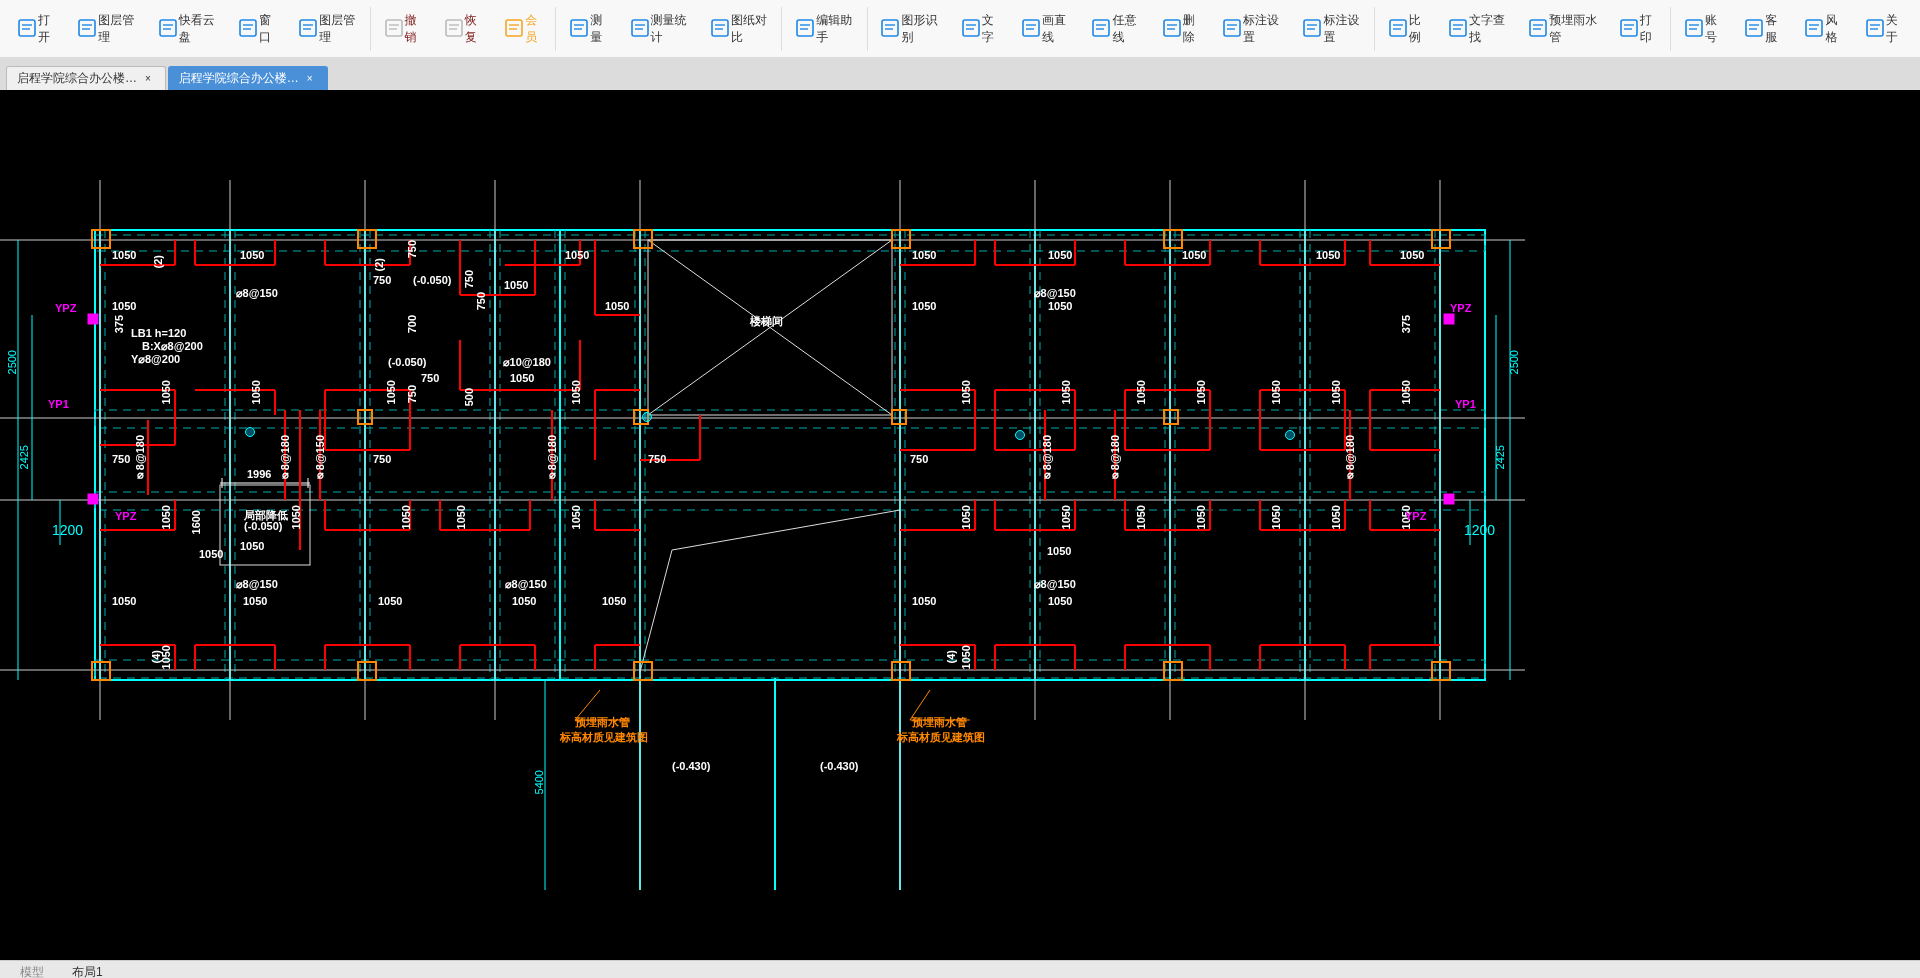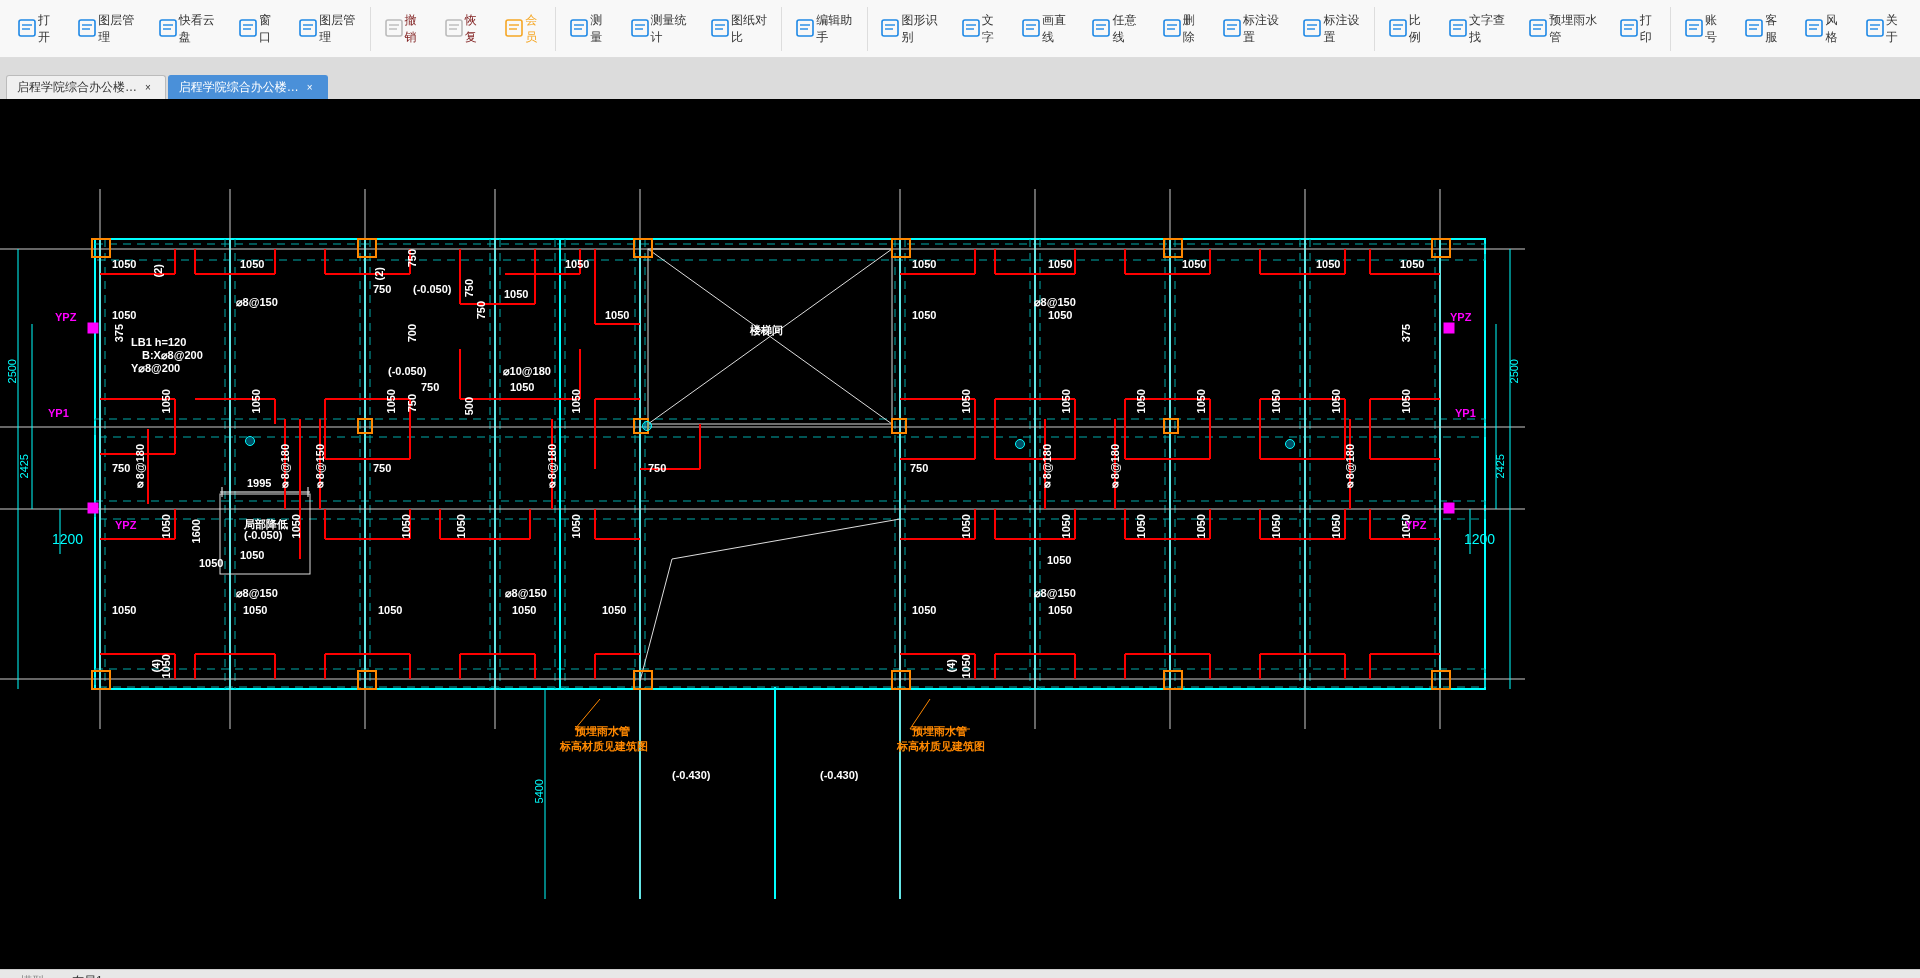--- a/index.html
+++ b/index.html
@@ -4,21 +4,21 @@
 <style>
 * { margin: 0; padding: 0; box-sizing: border-box; }
 body { font-family: "Microsoft YaHei", sans-serif; background: #f0f0f0; overflow: hidden; width: 1920px; height: 978px; }
 
 .toolbar { display: flex; height: 58px; background: #f8f8f8; border-bottom: 1px solid #ddd; align-items: center; padding: 2px 6px; gap: 0; }
 .tool-btn { display: flex; flex-direction: row; align-items: center; justify-content: flex-start; padding: 4px 10px; cursor: pointer; font-size: 12px; color: #333; min-width: 46px; }
 .tool-btn .ico { width: 24px; height: 24px; display: flex; align-items: center; justify-content: center; margin-bottom: 2px; }
 .tool-btn.disabled { color: #7f1d1d; }
 .sep { width: 1px; height: 44px; background: #ddd; margin: 0 2px; }
 
-.tabbar { display: flex; height: 41px; background: #dcdcdc; align-items: flex-end; padding: 0 6px; }
+.tabbar { display: flex; height: 32px; background: #dcdcdc; align-items: flex-end; padding: 0 6px; }
 .tab { display: flex; align-items: center; height: 24px; padding: 0 14px 0 10px; font-size: 12px; background: #f0f0f0; border: 1px solid #bbb; border-bottom: none; margin-right: 2px; cursor: pointer; color: #333; border-radius: 3px 3px 0 0; }
 .tab.active { background: #4a90d9; color: #fff; border-color: #4a90d9; }
 .tab .x { margin-left: 8px; font-size: 10px; }
 
 .canvas { position: relative; width: 100%; height: 870px; background: #000; overflow: hidden; font-family: Arial, "SimSun", sans-serif; }
 .canvas svg { position: absolute; top: 0; left: 0; }
 .lbl { position: absolute; color: #fff; font-size: 11px; white-space: nowrap; font-weight: bold; }
 .lblv { position: absolute; color: #fff; font-size: 11px; white-space: nowrap; writing-mode: vertical-rl; transform: rotate(180deg); font-weight: bold; }
 .ylbl { position: absolute; color: #f0f; font-size: 11px; font-weight: bold; }
 .olbl { position: absolute; color: #ff8800; font-size: 11px; font-weight: bold; white-space: nowrap; }
@@ -654,21 +654,21 @@
   <div class="lblv" style="left:960px;top:415px">1050</div>
   <div class="lblv" style="left:1060px;top:415px">1050</div>
   <div class="lblv" style="left:1135px;top:415px">1050</div>
   <div class="lblv" style="left:1195px;top:415px">1050</div>
   <div class="lblv" style="left:1270px;top:415px">1050</div>
   <div class="lblv" style="left:1330px;top:415px">1050</div>
   <div class="lblv" style="left:1400px;top:415px">1050</div>
   <div class="lblv" style="left:160px;top:555px">1050</div>
   <div class="lblv" style="left:960px;top:555px">1050</div>
 
-  <div class="lbl" style="left:247px;top:378px">1995</div>
+  <div class="lbl" style="left:247px;top:378px">1996</div>
   <div class="lbl" style="left:199px;top:458px">1050</div>
   <div class="lbl" style="left:240px;top:450px">1050</div>
 
   <div class="lbl" style="left:244px;top:418px">局部降低</div>
   <div class="lbl" style="left:244px;top:430px">(-0.050)</div>
 
   <div class="lbl" style="left:112px;top:505px">1050</div>
   <div class="lbl" style="left:243px;top:505px">1050</div>
   <div class="lbl" style="left:378px;top:505px">1050</div>
   <div class="lbl" style="left:512px;top:505px">1050</div>

